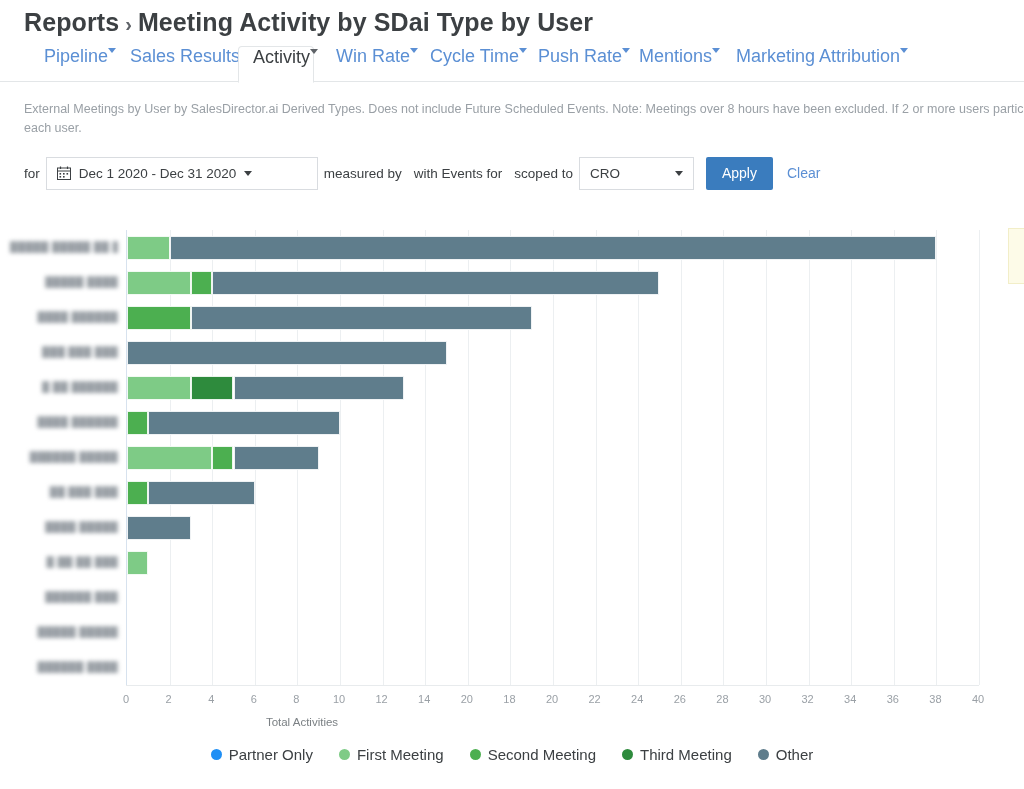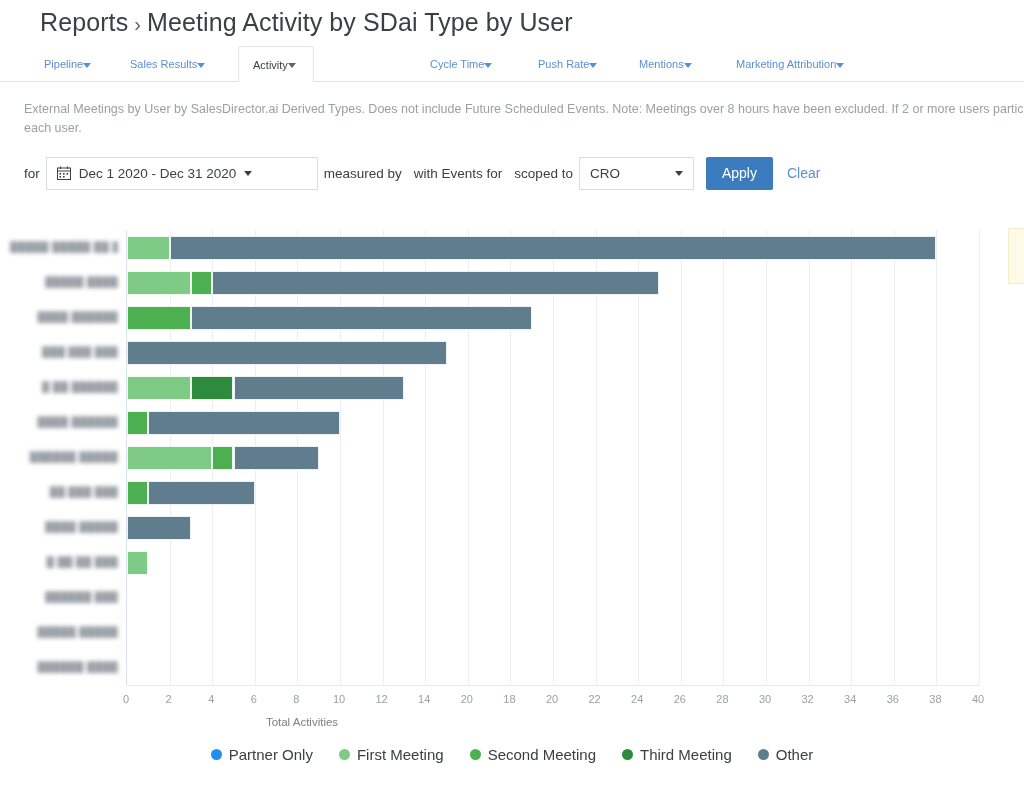--- a/index.html
+++ b/index.html
@@ -7,36 +7,36 @@
     margin: 0; padding: 0;
     width: 1024px; height: 789px;
     background: #ffffff;
     font-family: "Liberation Sans", sans-serif;
     overflow: hidden;
   }
   #app { position: relative; width: 1024px; height: 789px; background: #fff; }
 
   
   .page-title {
-    position: absolute; left: 40px; top: 8px;
-    font-size: 25px; color: #3c4043; font-weight: 400;
+    position: absolute; left: 24px; top: 8px;
+    font-size: 25px; color: #3c4043; font-weight: 700;
     white-space: nowrap; letter-spacing: .1px;
   }
   .page-title .crumb-sep { color: #5f6368; margin: 0 6px; font-size: 20px; }
 
   
   .tabbar {
     position: absolute; left: 0; top: 46px; width: 1024px; height: 36px;
     border-bottom: 1px solid #e3e6e8; background: #fff;
   }
   .tab {
     position: absolute; top: 0; height: 36px;
-    display: flex; align-items: center; gap: 0;
+    display: flex; gap: 0;
     padding: 0 14px;
-    font-size: 11px; color: #5b8fd4; white-space: nowrap;
+    font-size: 18px; color: #5b8fd4; white-space: nowrap;
     cursor: pointer;
   }
   .tab .caret {
     width: 0; height: 0; border-left: 4px solid transparent;
     border-right: 4px solid transparent; border-top: 5px solid #5b8fd4;
     display: inline-block; margin-top: 2px;
   }
   .tab.active {
     color: #3c4043; background: #fff;
     border: 1px solid #e3e6e8; border-bottom: 1px solid #fff;
@@ -161,20 +161,24 @@
       <div class="tab" style="left: 30px; width: 86px;">
         <span>Pipeline</span>
         <span class="caret"></span>
       </div>
       <div class="tab" style="left: 116px; width: 117px;">
         <span>Sales Results</span>
         <span class="caret"></span>
       </div>
       <div class="tab active" style="left: 238px; width: 76px;">
         <span>Activity</span>
+        <span class="caret"></span>
+      </div>
+      <div class="tab" style="left: 322px; width: 92px;">
+        <span>Win Rate</span>
         <span class="caret"></span>
       </div>
       <div class="tab" style="left: 416px; width: 105px;">
         <span>Cycle Time</span>
         <span class="caret"></span>
       </div>
       <div class="tab" style="left: 524px; width: 97px;">
         <span>Push Rate</span>
         <span class="caret"></span>
       </div>

